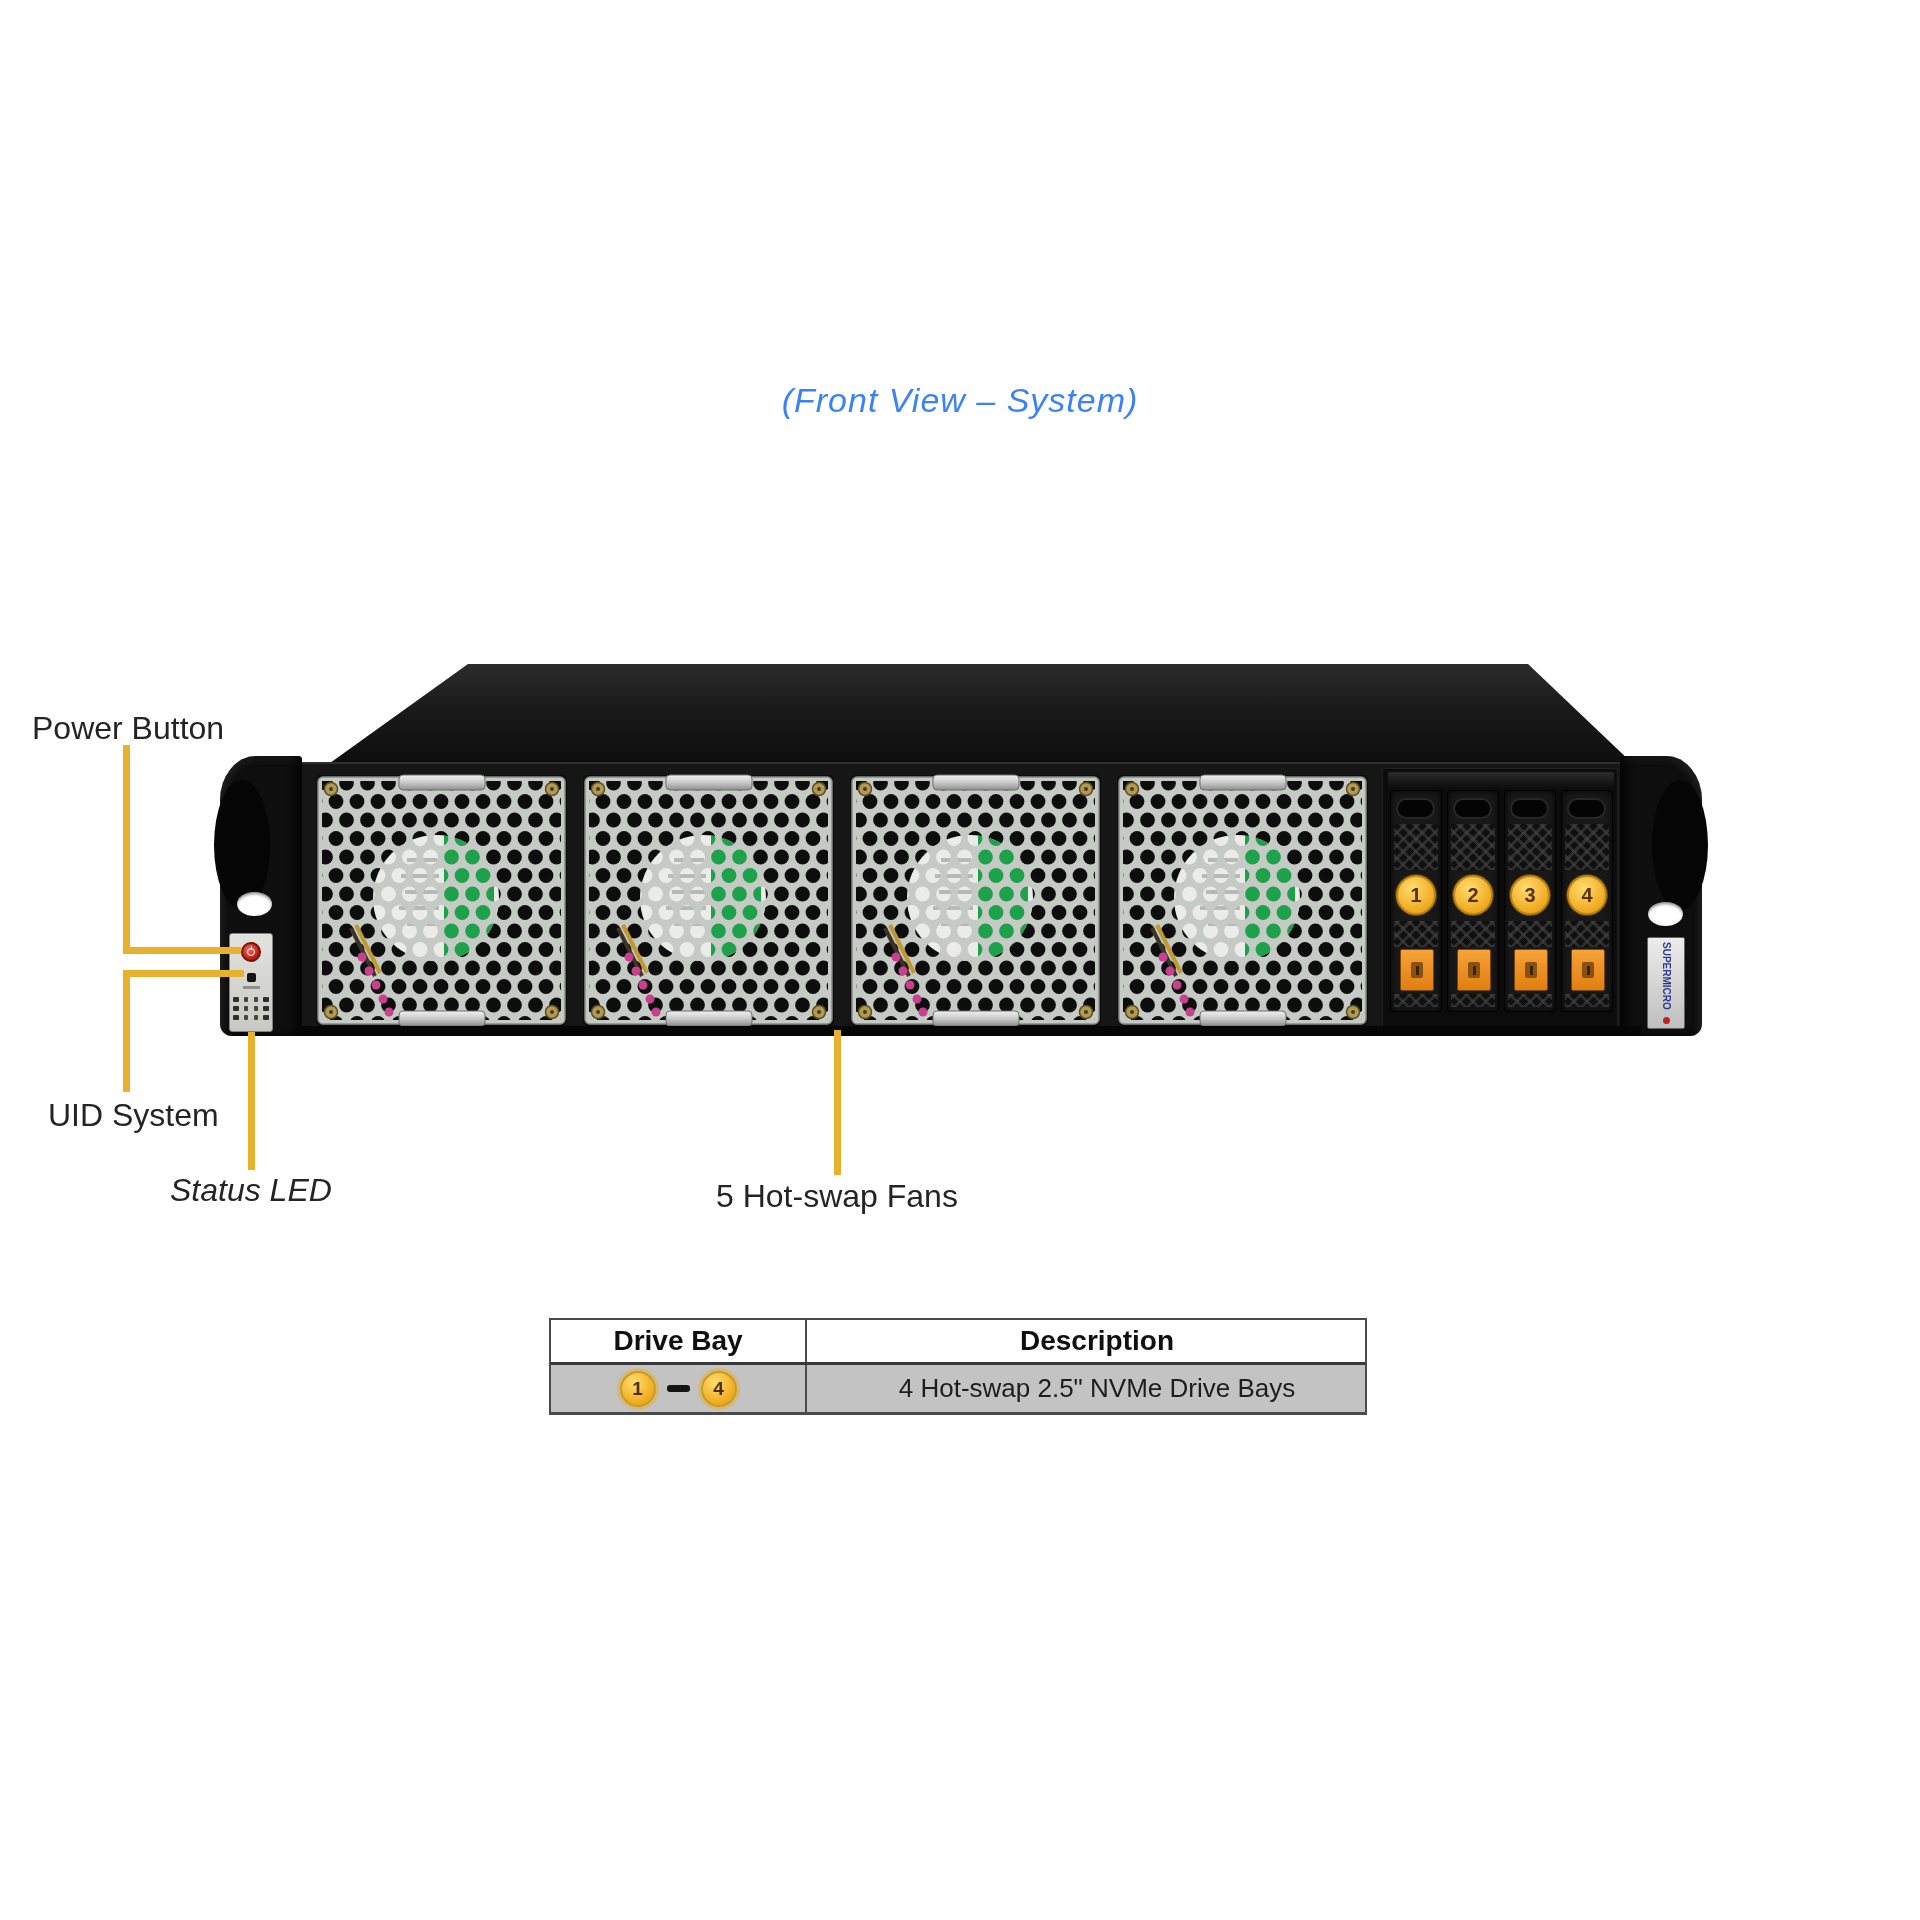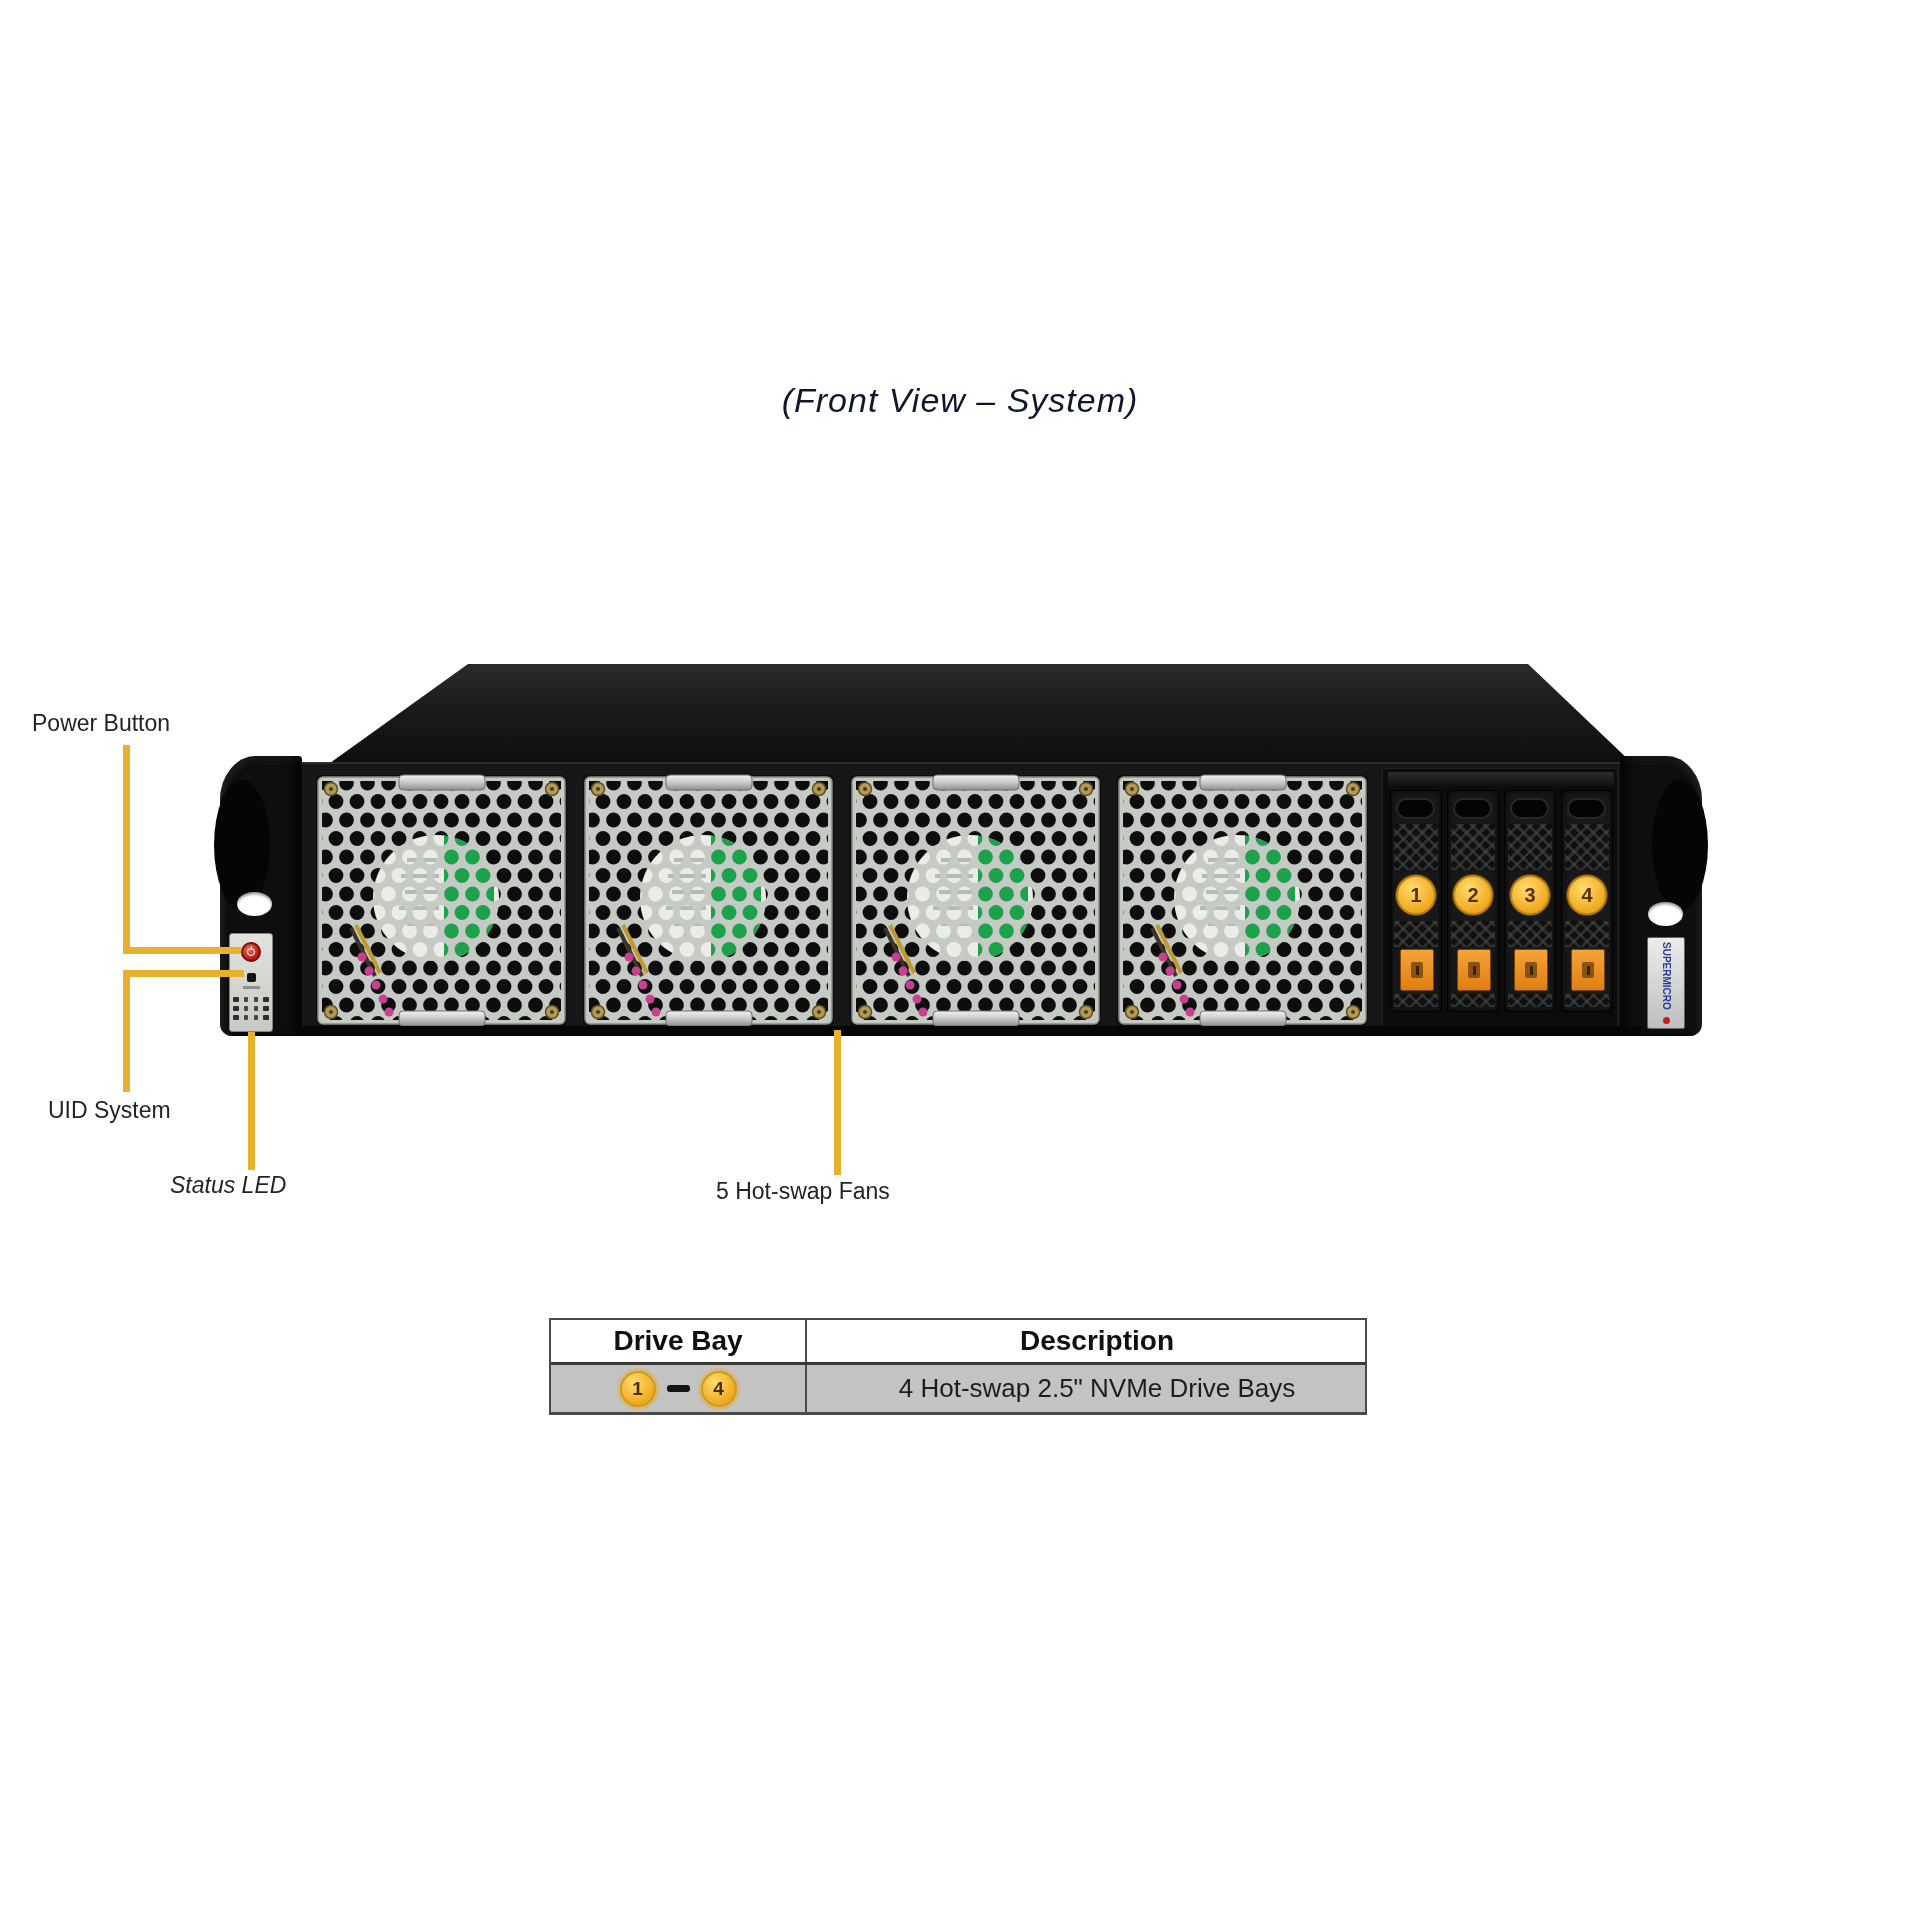--- a/index.html
+++ b/index.html
@@ -2,21 +2,21 @@
 <html><head>
 <meta charset="utf-8">
 <title>Front View – System</title>
 <style>
   html,body{margin:0;padding:0;background:#ffffff;}
   .scene{position:relative;width:1920px;height:1920px;background:#ffffff;overflow:hidden;
          font-family:"Liberation Sans","DejaVu Sans",sans-serif;}
 
   
   .fig-title{position:absolute;left:0;top:381px;width:1920px;text-align:center;
-    font-size:34px;font-style:italic;color:#0f172a;letter-spacing:1px;}
+    font-size:34px;font-style:italic;color:#3b82f6;letter-spacing:1px;}
 
   
   .chassis-top{position:absolute;left:296px;top:664px;width:1346px;height:99px;
     background:linear-gradient(180deg,#2b2b2b 0%,#1a1a1a 45%,#0e0e0e 100%);
     clip-path:polygon(172px 0,1232px 0,1336px 99px,34px 99px);}
   .chassis-front{position:absolute;left:296px;top:762px;width:1346px;height:274px;
     background:#161616;border-top:2px solid #2e2e2e;box-sizing:border-box;}
   .chassis-lip{position:absolute;left:296px;top:1026px;width:1346px;height:10px;background:#060606;}
 
   
@@ -96,21 +96,21 @@
   
   .callout{position:absolute;background:#e7b12e;z-index:7;}
   .line-power-v{left:123px;top:745px;width:7px;height:209px;}
   .line-power-h{left:123px;top:947px;width:118px;height:7px;}
   .line-uid-h{left:123px;top:970px;width:121px;height:7px;}
   .line-uid-v{left:123px;top:970px;width:7px;height:122px;}
   .line-status-v{left:248px;top:1022px;width:7px;height:148px;z-index:5;}
   .line-fans-v{left:834px;top:1030px;width:7px;height:145px;z-index:5;}
 
   
-  .label{position:absolute;font-size:23px;color:#242424;z-index:8;white-space:nowrap;}
+  .label{position:absolute;font-size:32px;color:#242424;z-index:8;white-space:nowrap;}
   .label-power{left:32px;top:710px;}
   .label-uid{left:48px;top:1097px;}
   .label-status{left:170px;top:1172px;font-style:italic;}
   .label-fans{left:716px;top:1178px;}
 
   
   .spec-table{position:absolute;left:549px;top:1318px;width:818px;border:2px solid #4a4a4a;
     border-bottom-width:3px;box-sizing:border-box;z-index:8;}
   .t-row{display:flex;}
   .t-row.head{background:#ffffff;border-bottom:3px solid #383838;}

